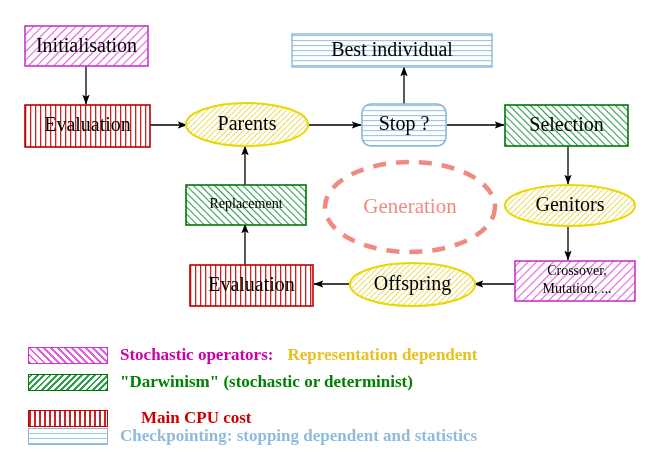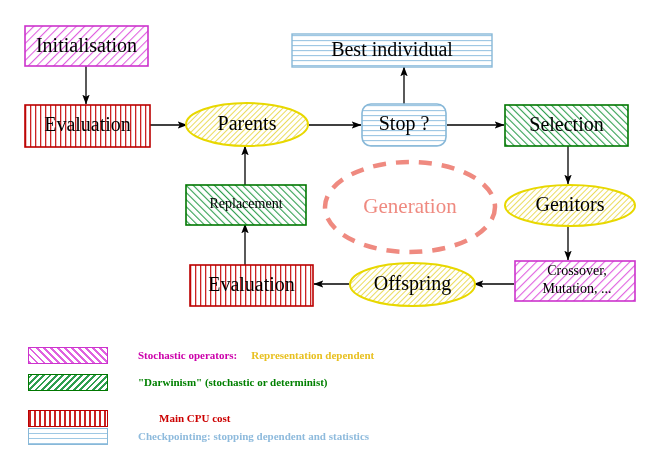--- a/index.html
+++ b/index.html
@@ -64,23 +64,23 @@
     display: flex;
     align-items: center;
   }
   .legend-swatch {
     width: 80px;
     height: 17px;
     box-sizing: border-box;
     flex: 0 0 auto;
   }
   .legend-text {
-    margin-left: 30px;
-    font-family: "Liberation Serif", "DejaVu Serif", serif;
-    font-size: 11px;
+    margin-left: 12px;
+    font-family: "Liberation Serif", "DejaVu Serif", serif;
+    font-size: 17px;
     font-weight: bold;
     white-space: nowrap;
   }
   .legend-text .t2 { margin-left: 14px; }
 </style>
 </head>
 <body>
 
 <div id="diagram-root">
 

